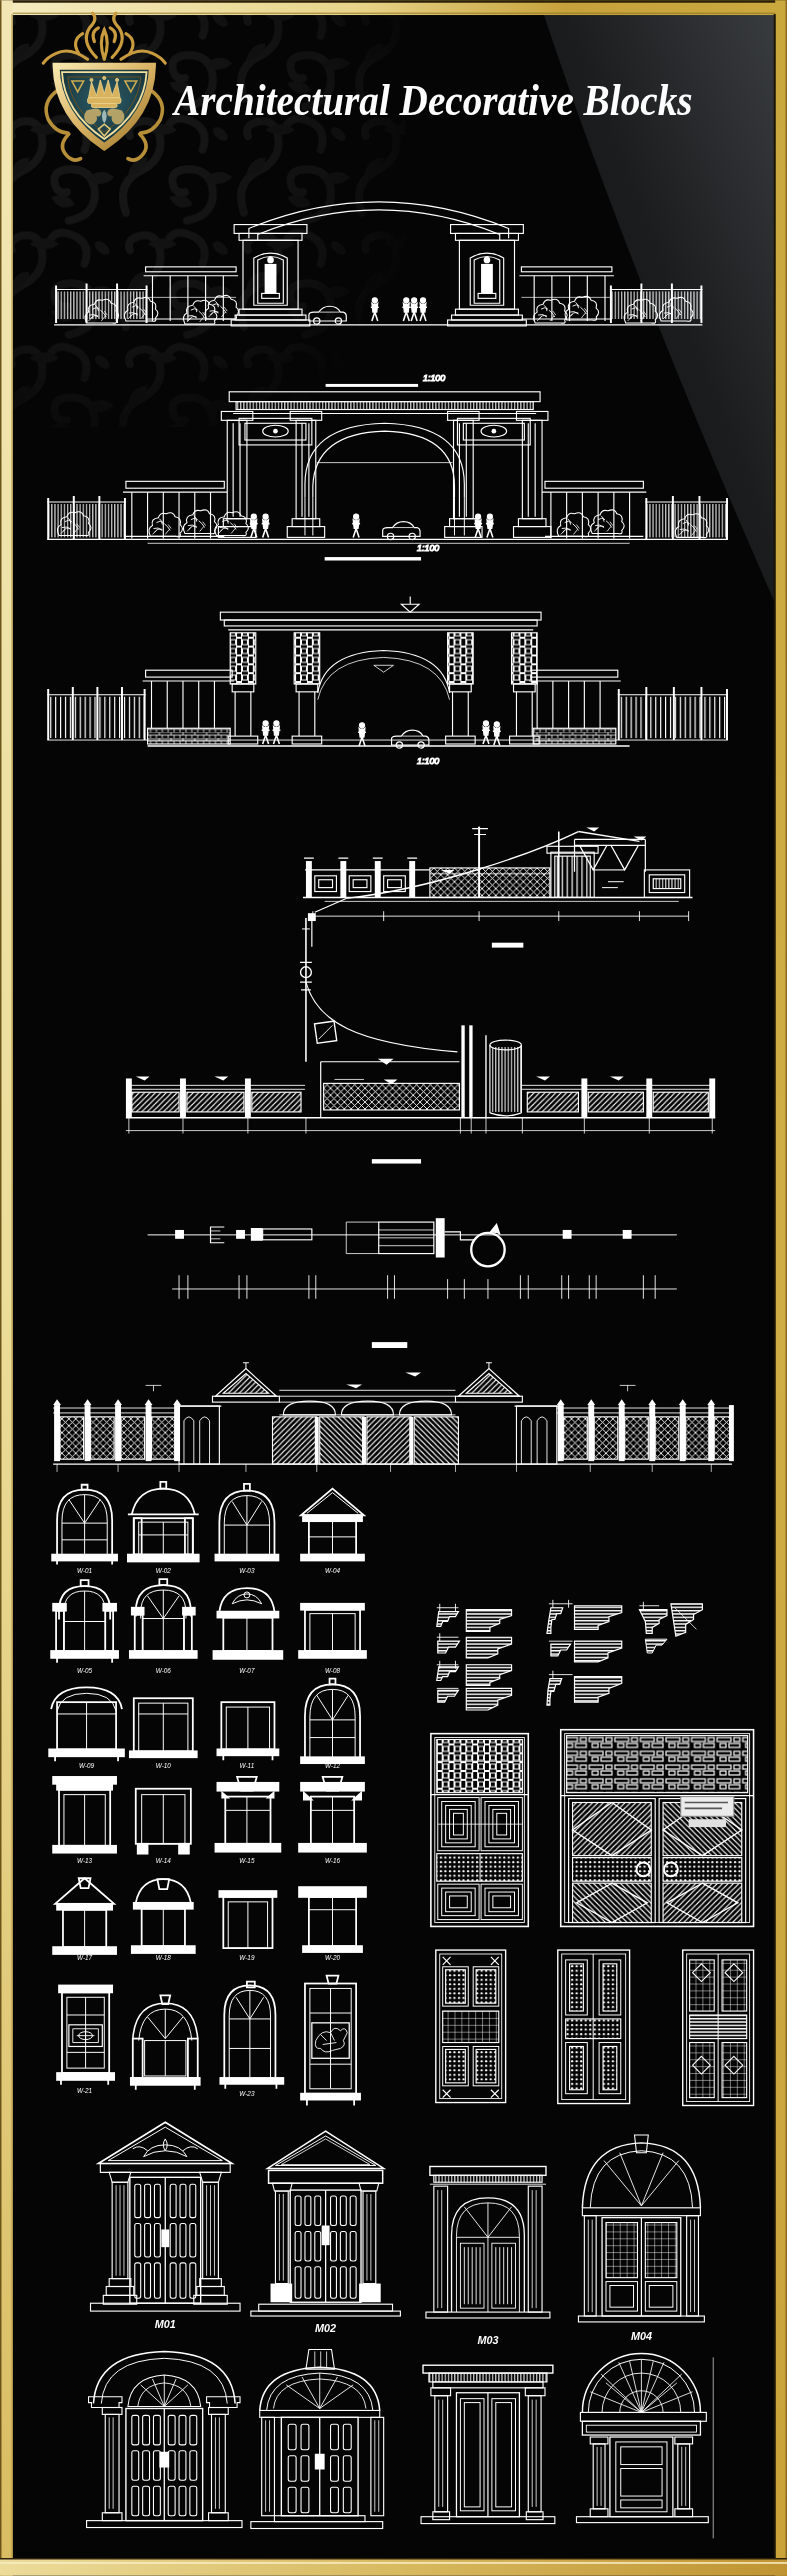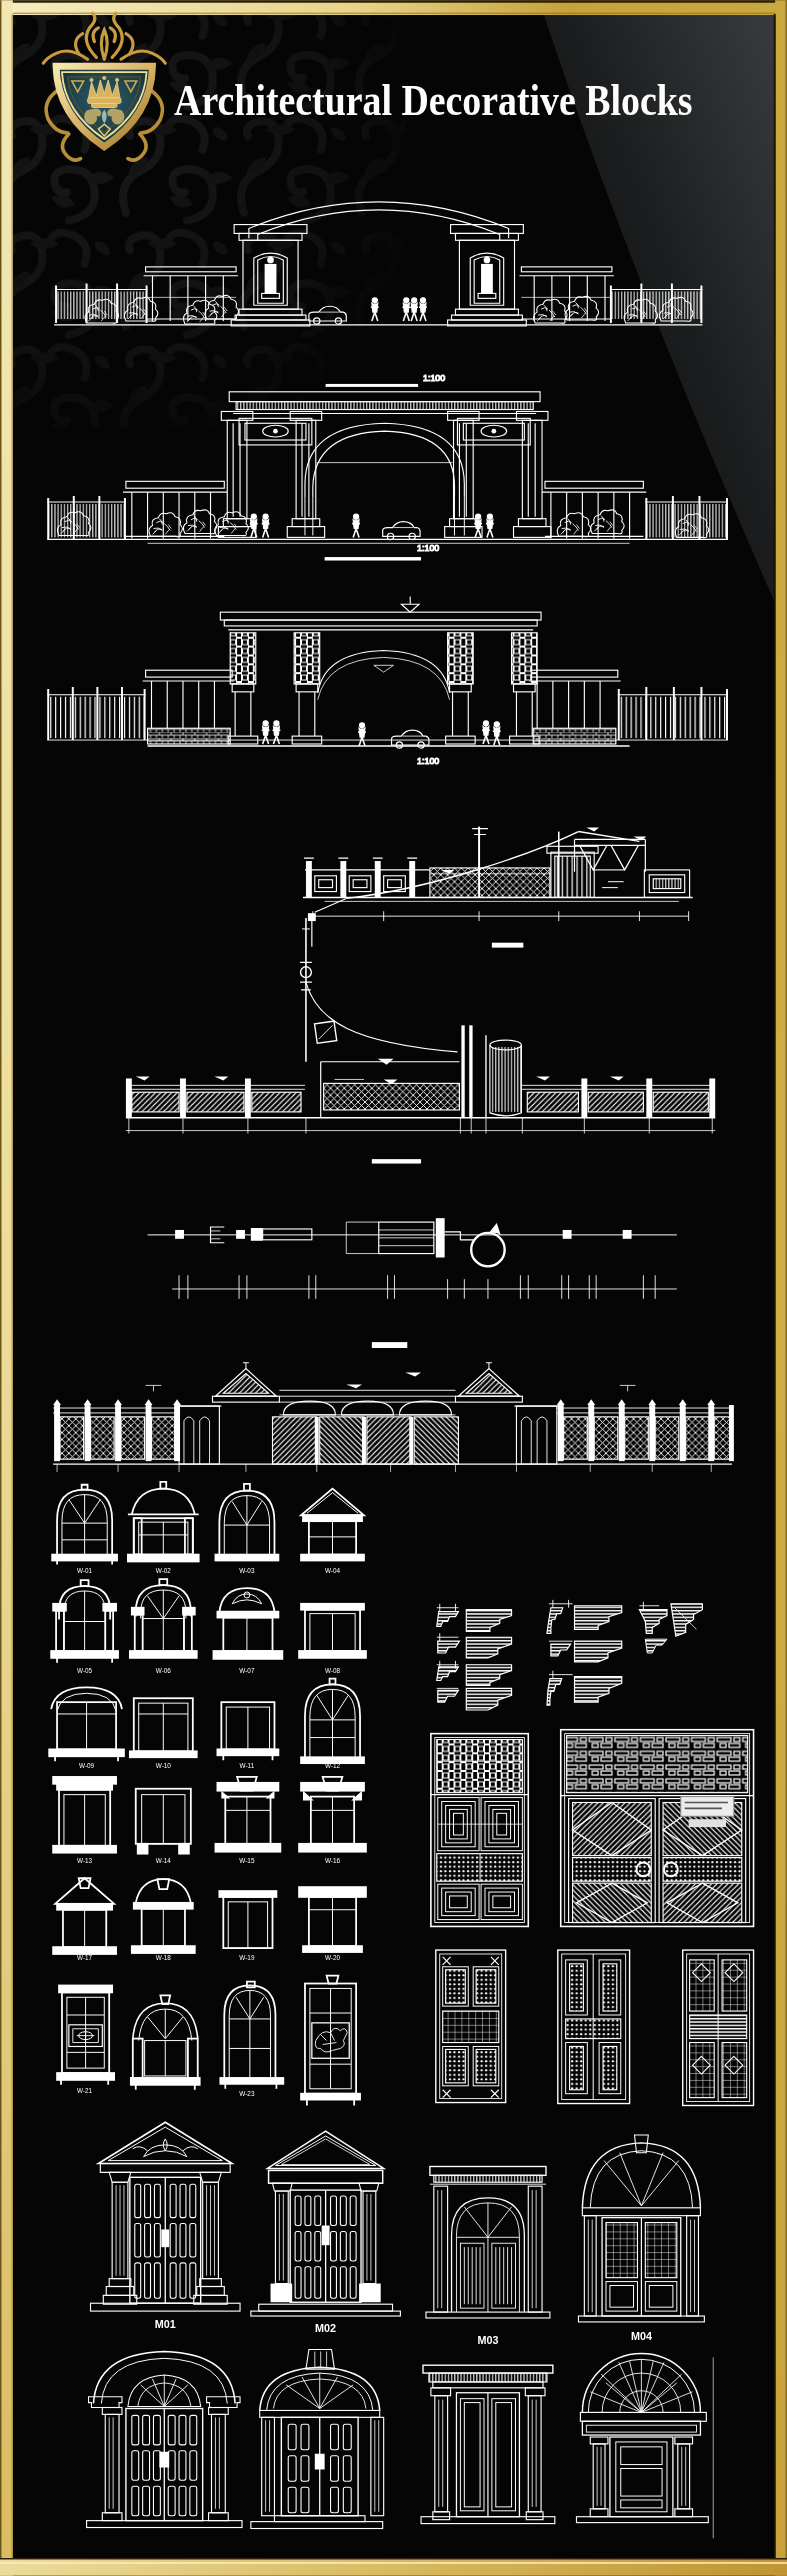--- a/index.html
+++ b/index.html
@@ -1,15 +1,15 @@
 <!DOCTYPE html>
 <html><head><meta charset="utf-8">
 <style>
 html,body{margin:0;padding:0;background:#000;}
-#page{position:relative;width:787px;height:2576px;background:#000;overflow:hidden;}
+#page{position:relative;width:787px;height:2576px;background:#000;overflow:hidden;font-style:italic;}
 .w{stroke:#fff;fill:none;stroke-width:1.15;}
 .wf{fill:#fff;stroke:none;}
 text{font-family:"Liberation Sans",sans-serif;fill:#fff;}
 #windows rect[height="5"],#windows rect[height="6"],#windows rect[height="7"],#windows rect[height="8"],#windows rect[height="9"],#windows rect[height="10"]{fill:#fff;}
 #windows{stroke-width:1.8;}
 </style></head>
 <body>
 <div id="page">
 <svg width="787" height="2576" viewBox="0 0 800 2618">
 <defs>

